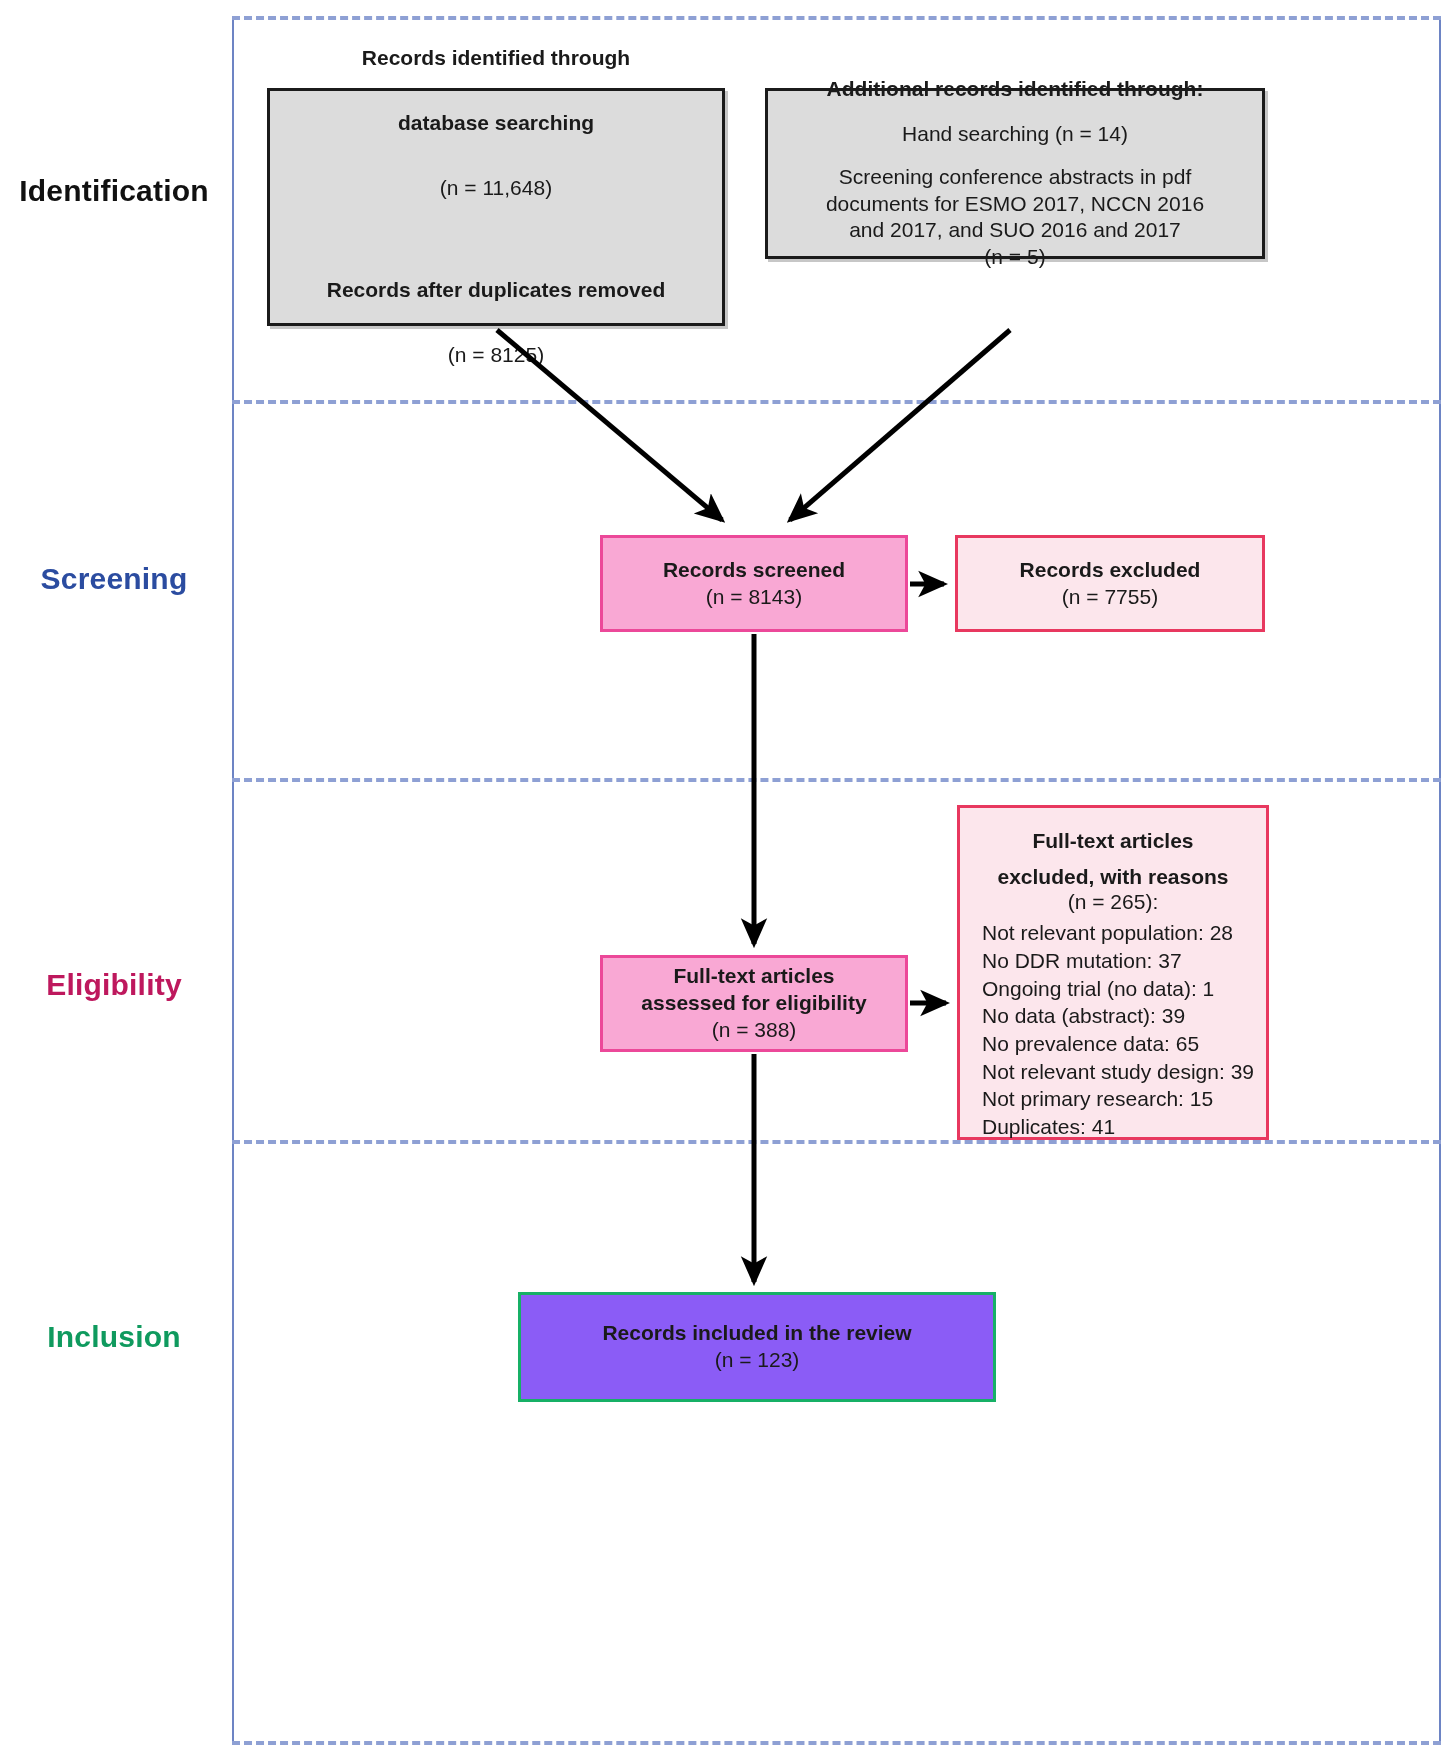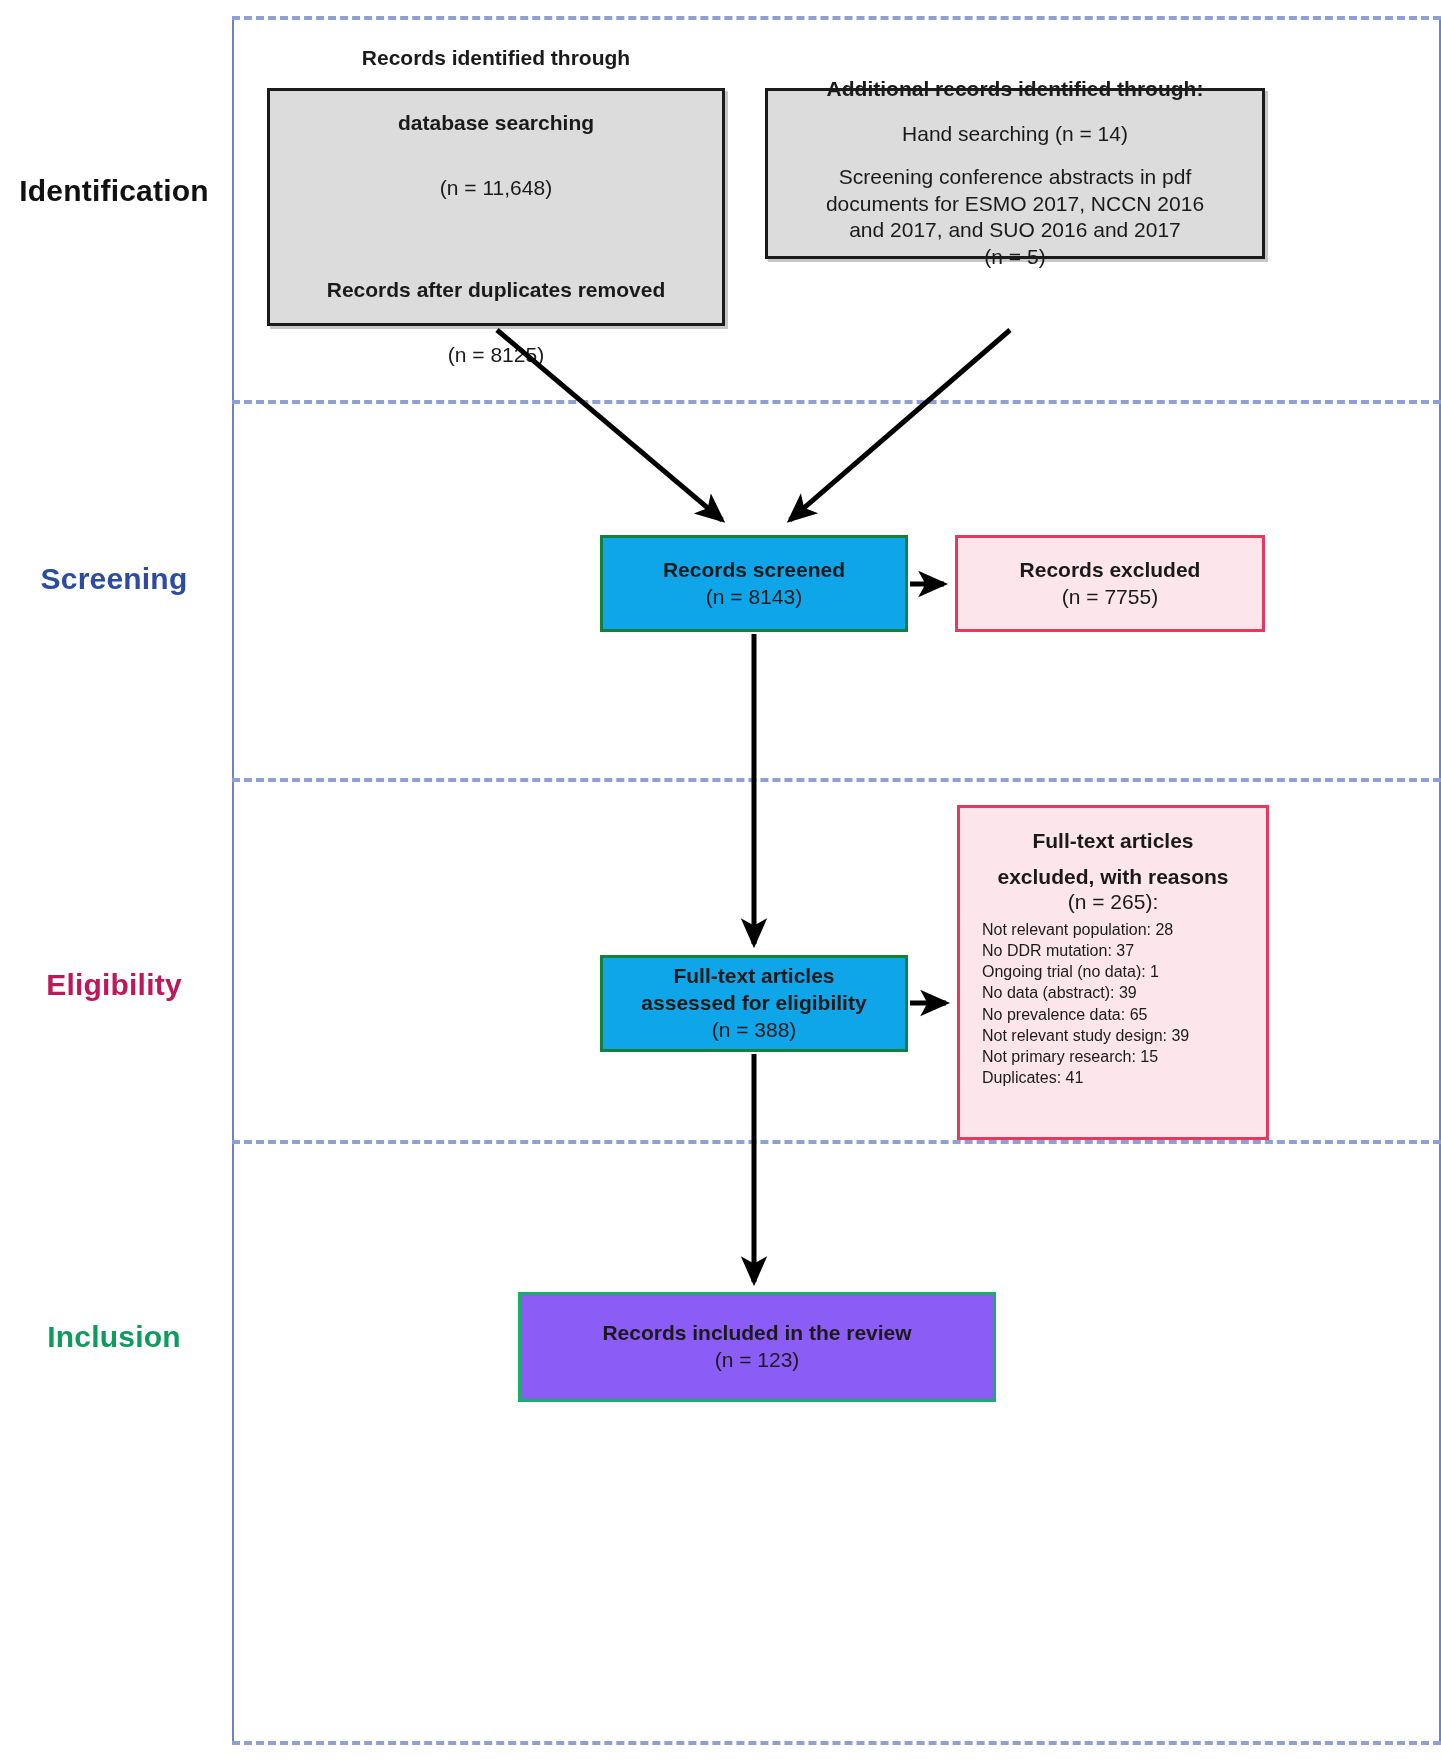--- a/index.html
+++ b/index.html
@@ -77,22 +77,22 @@
     font-weight: bold;
   }
   .box .sub { font-weight: normal; }
 
   .box-grey {
     background: #dcdcdc;
     border: 3px solid #1b1b1b;
     box-shadow: 3px 3px 0 rgba(0,0,0,0.22);
   }
   .box-blue {
-    background: #0ea5e9;
-    border: 3px solid #15803d;
+    background: #f9a8d4;
+    border: 3px solid #ec4899;
   }
   .box-red {
     background: #fce6ec;
     border: 3px solid #e8385f;
   }
   .box-green {
     background: #8b5cf6;
     border: 3px solid #17b066;
   }
 
@@ -131,21 +131,21 @@
     line-height: 1.22;
     margin-top: 10px;
   }
   #box-excl-reasons .reasons {
     margin-top: 3px;
     width: 100%;
     text-align: left;
     padding-left: 10px;
     box-sizing: border-box;
     font-weight: normal;
-    font-size: 16px;
+    font-size: 21px;
     line-height: 1.32;
   }
   #box-excl-reasons .reasons div { white-space: nowrap; }
 
   #box-included {
     left: 518px; top: 1292px; width: 478px; height: 110px;
   }
 
   
   #arrows {

